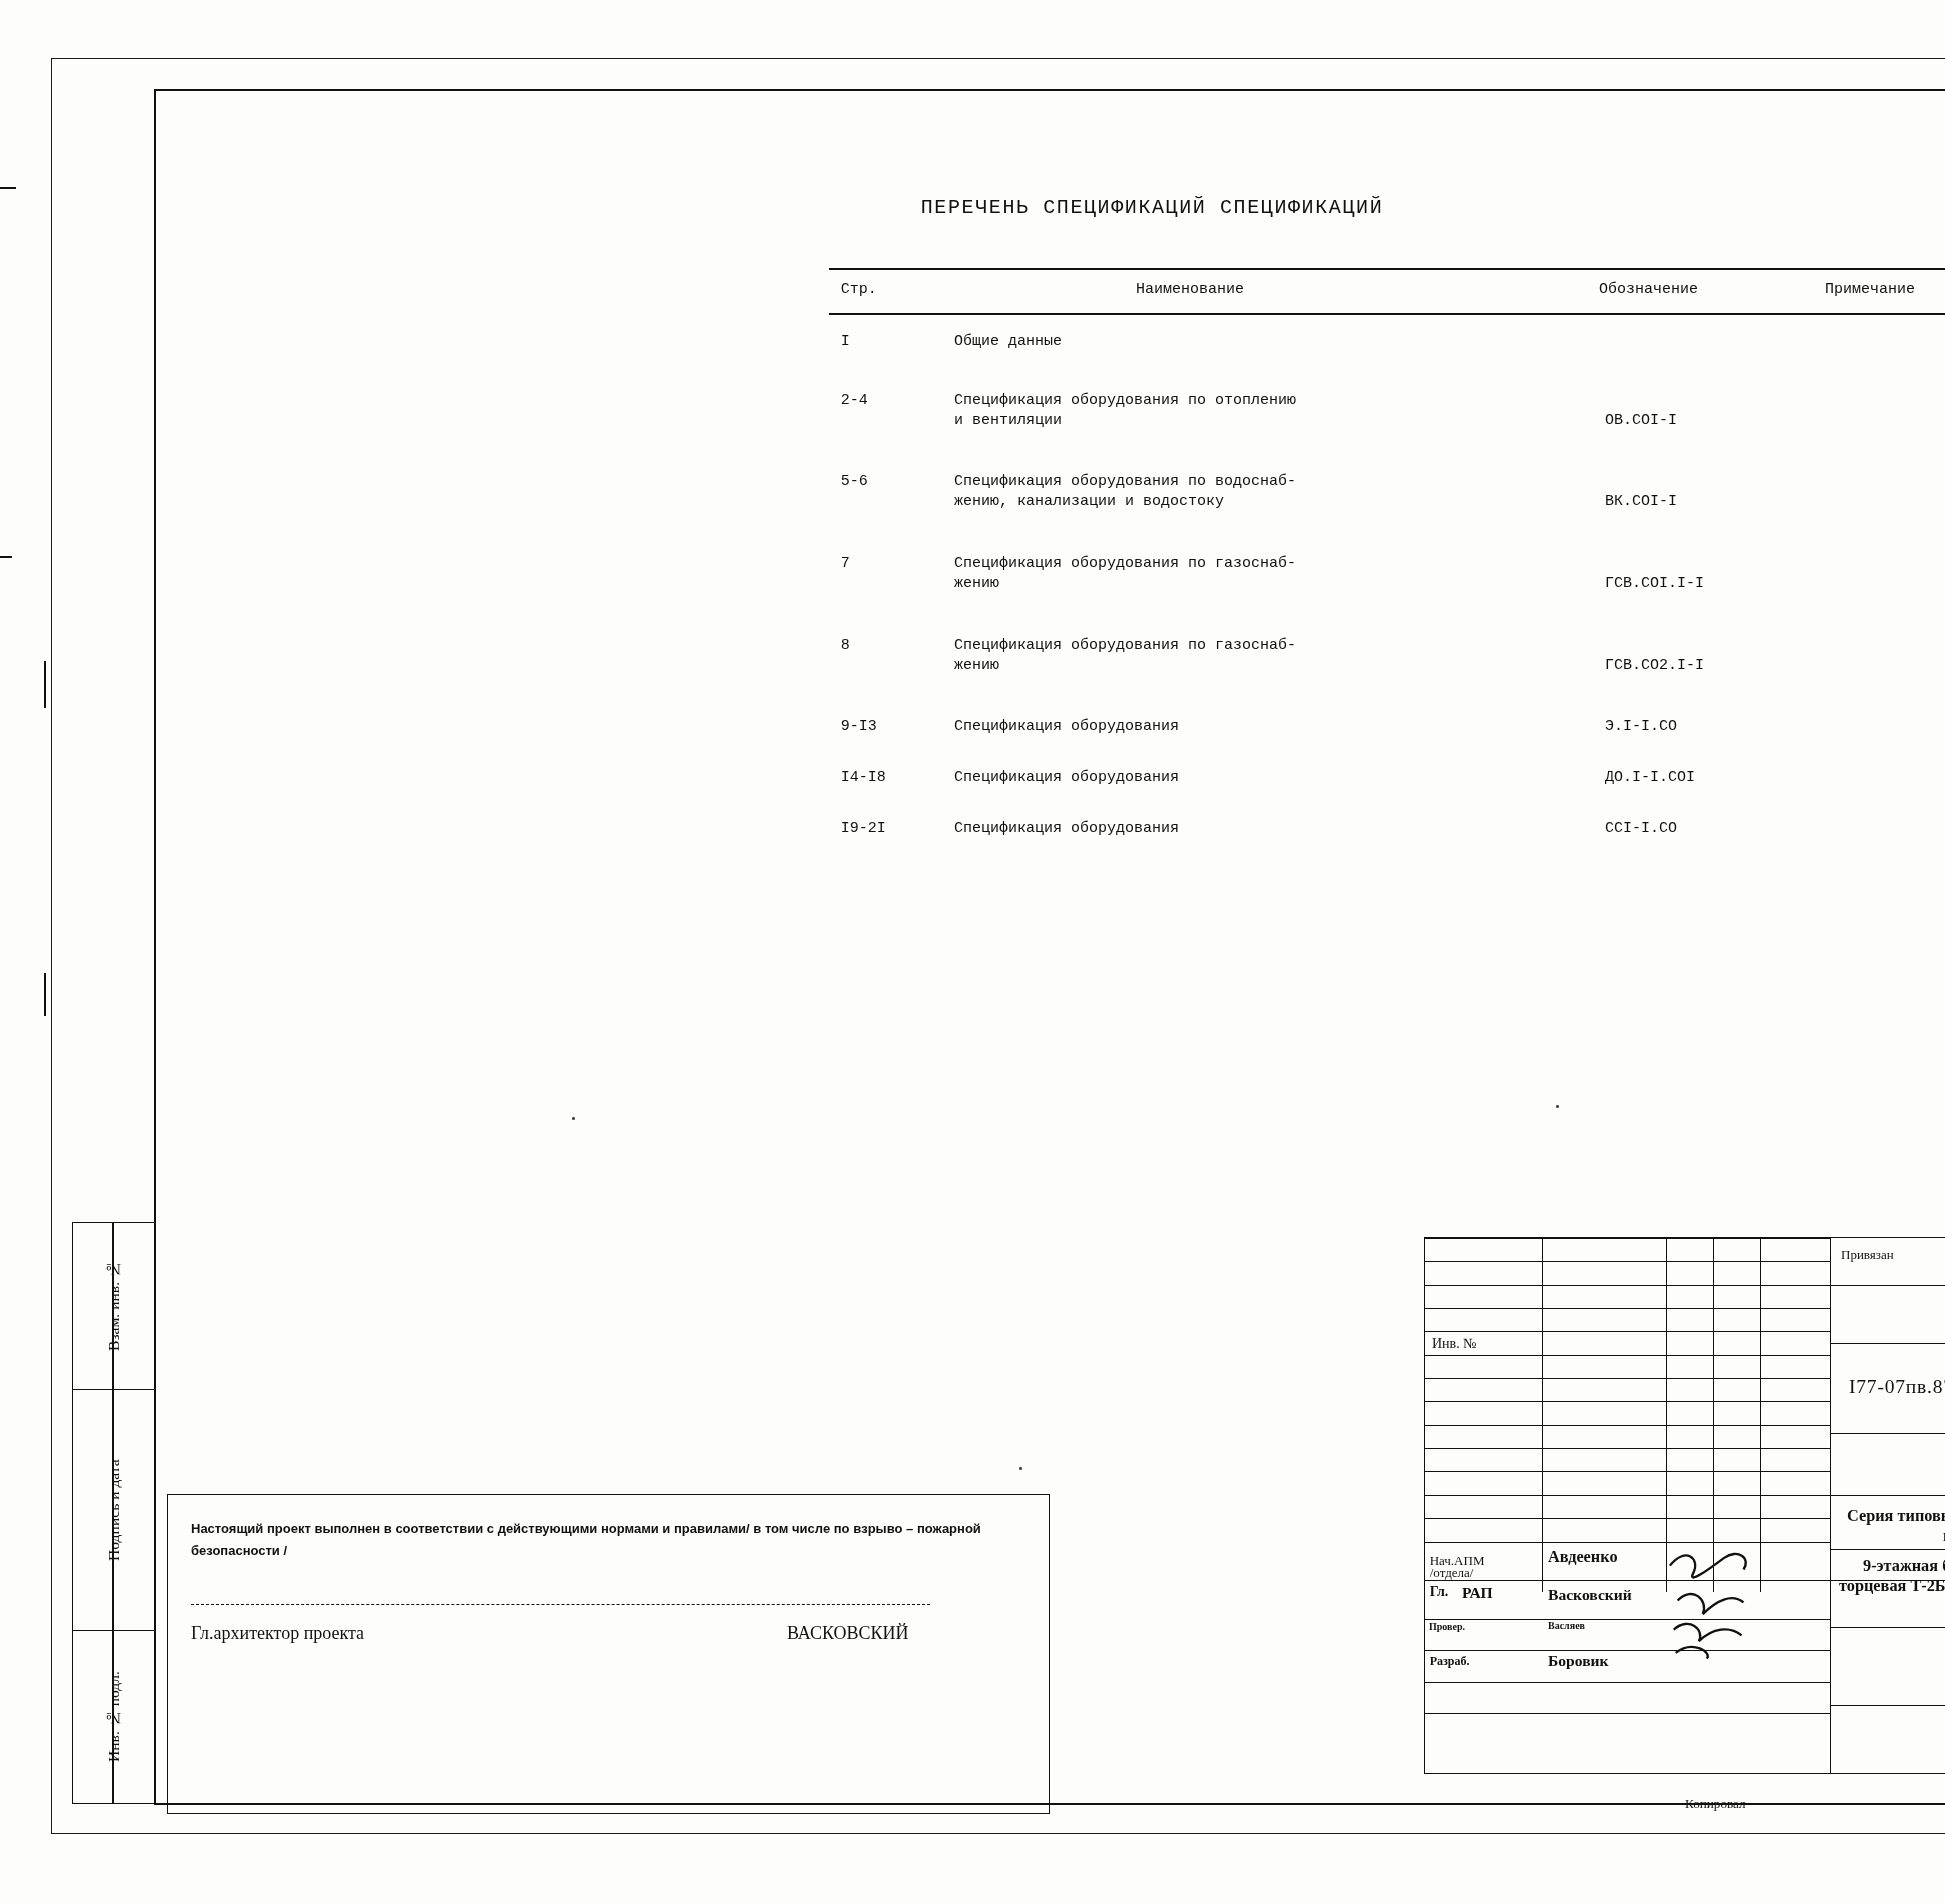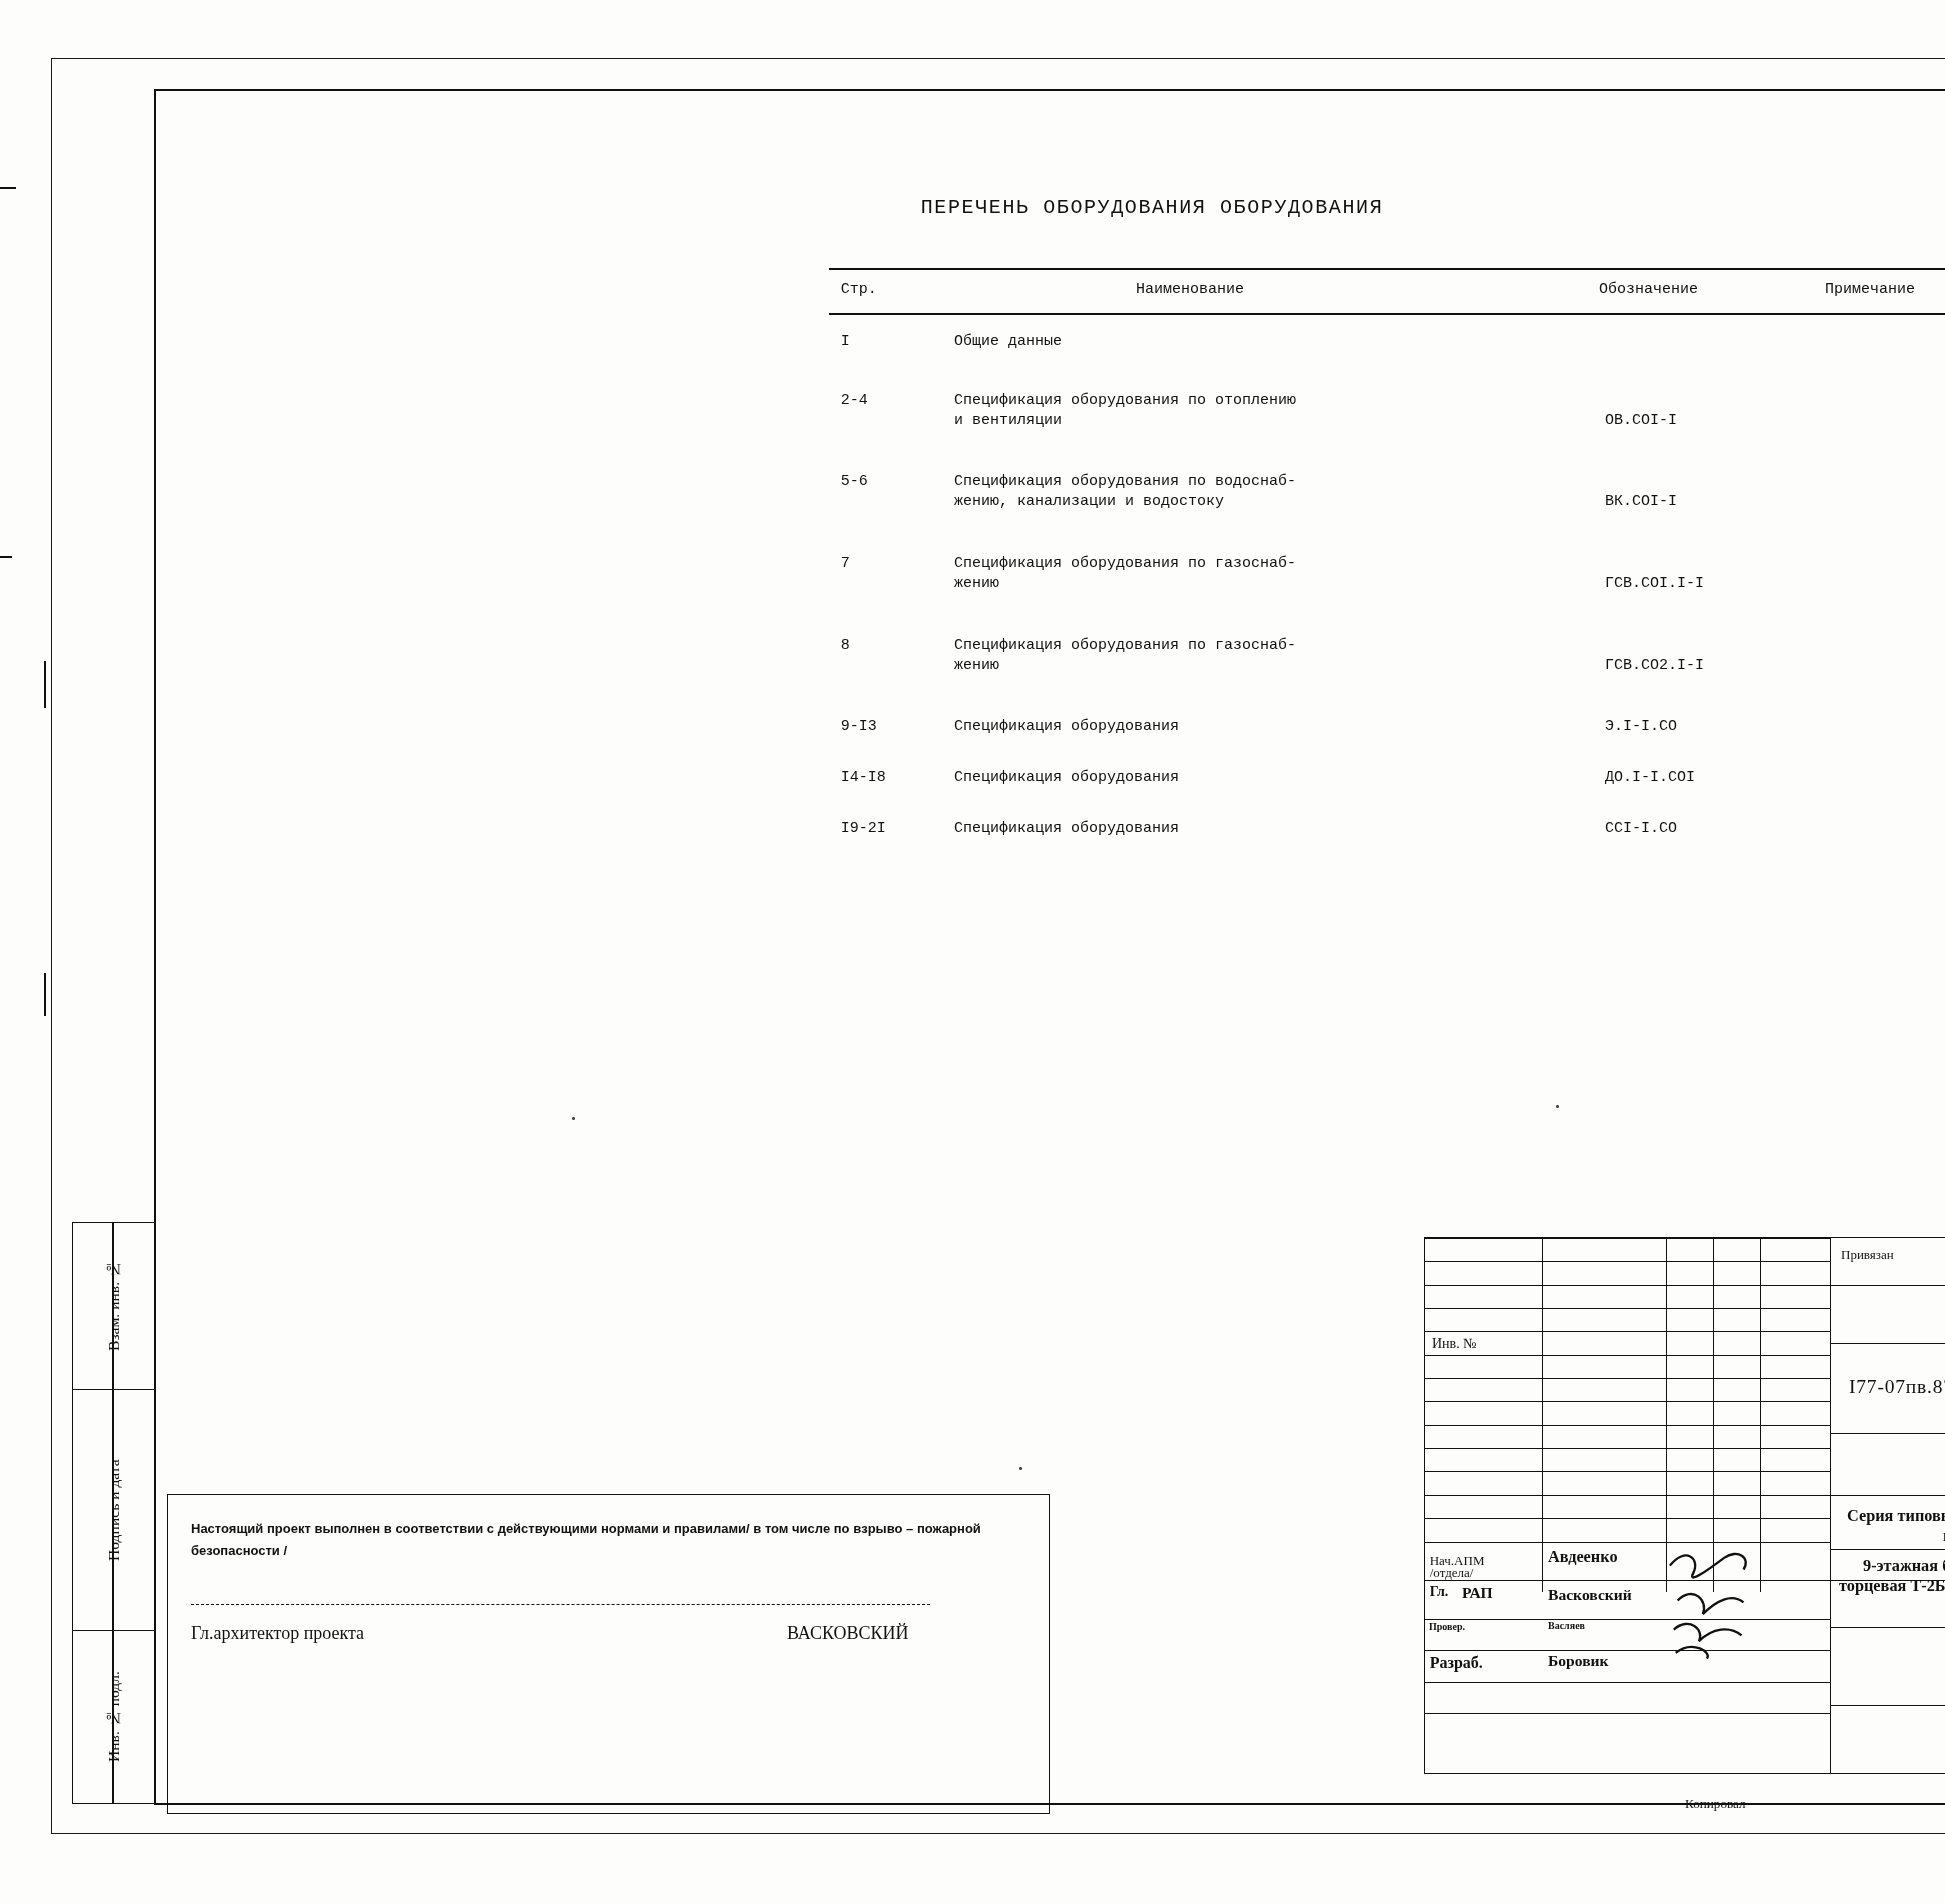--- a/index.html
+++ b/index.html
@@ -213,21 +213,21 @@
   <div class="inner-frame"></div>
 
   <div class="tick" style="left:0px;top:187px;width:15.6px;height:1.6px;"></div>
   <div class="tick" style="left:0px;top:556px;width:11.7px;height:1.6px;"></div>
   <div class="tick" style="left:44px;top:661px;width:1.6px;height:47px;"></div>
   <div class="tick" style="left:44px;top:973px;width:1.6px;height:43px;"></div>
   <div class="dot" style="left:572px;top:1117px;"></div>
   <div class="dot" style="left:1019px;top:1467px;"></div>
   <div class="dot" style="left:1556px;top:1105px;"></div>
 
-  <div class="spec-title">ПЕРЕЧЕНЬ ОБОРУДОВАНИЯ ОБОРУДОВАНИЯ</div>
+  <div class="spec-title">ПЕРЕЧЕНЬ СПЕЦИФИКАЦИЙ СПЕЦИФИКАЦИЙ</div>
 
   <div class="spec-table">
     <div class="hrule" style="top:0px;"></div>
     <div class="spec-row hdr" style="top:11.7px;">
       <span class="c-page">Стр.</span>
       <span class="c-name">Наименование</span>
       <span class="c-desig">Обозначение</span>
       <span class="c-note">Примечание</span>
     </div>
     <div class="hrule" style="top:45px;"></div>
@@ -349,21 +349,21 @@
     <div class="tb-text" style="left:4.7px;top:327px;font-size:13px;">/отдела/</div>
     <div class="tb-text" style="left:123px;top:309px;font-size:16.3px;font-weight:bold;">Авдеенко</div>
 
     <div class="tb-text" style="left:4.7px;top:346px;font-size:14px;font-weight:bold;">Гл.</div>
     <div class="tb-text" style="left:37px;top:346px;font-size:15.6px;font-weight:bold;">РАП</div>
     <div class="tb-text" style="left:123px;top:348px;font-size:15.6px;font-weight:bold;">Васковский</div>
 
     <div class="tb-text" style="left:4px;top:383px;font-size:10px;font-weight:bold;">Провер.</div>
     <div class="tb-text" style="left:123px;top:382px;font-size:10px;font-weight:bold;">Васляев</div>
 
-    <div class="tb-text" style="left:4.7px;top:416px;font-size:16px;font-weight:bold;text-align:right;">Разраб.</div>
+    <div class="tb-text" style="left:4.7px;top:416px;font-size:12px;font-weight:bold;text-align:right;">Разраб.</div>
     <div class="tb-text" style="left:123px;top:414px;font-size:15.6px;font-weight:bold;">Боровик</div>
 
     <svg class="scribble" style="left:241px;top:304px;width:93px;height:117px;" viewBox="0 0 240 300">
       <path d="M10 60 C 50 10, 90 40, 70 80 C 55 110, 110 70, 150 40 C 185 15, 220 40, 200 70" fill="none" stroke="#111" stroke-width="6"></path>
       <path d="M30 150 C 70 110, 110 150, 95 185 C 130 150, 170 130, 200 155" fill="none" stroke="#111" stroke-width="6"></path>
       <path d="M20 225 C 60 190, 100 225, 85 255 C 120 220, 165 215, 195 240" fill="none" stroke="#111" stroke-width="6"></path>
       <path d="M25 285 C 70 250, 120 285, 105 300" fill="none" stroke="#111" stroke-width="6"></path>
     </svg>
 
     <div class="tb-line" style="left:405px;top:47px;width:708px;height:1.2px;"></div>

